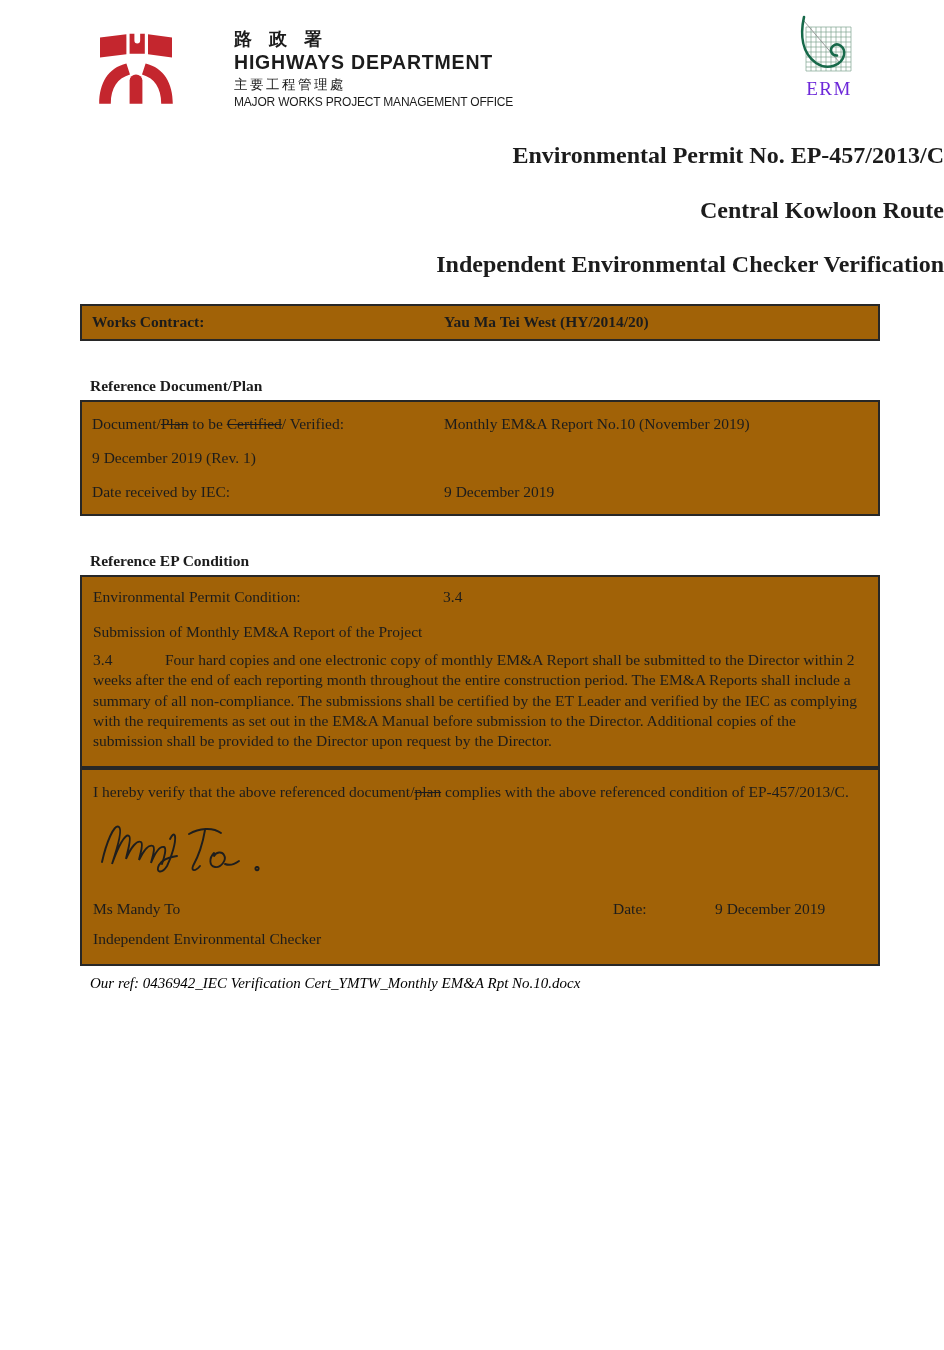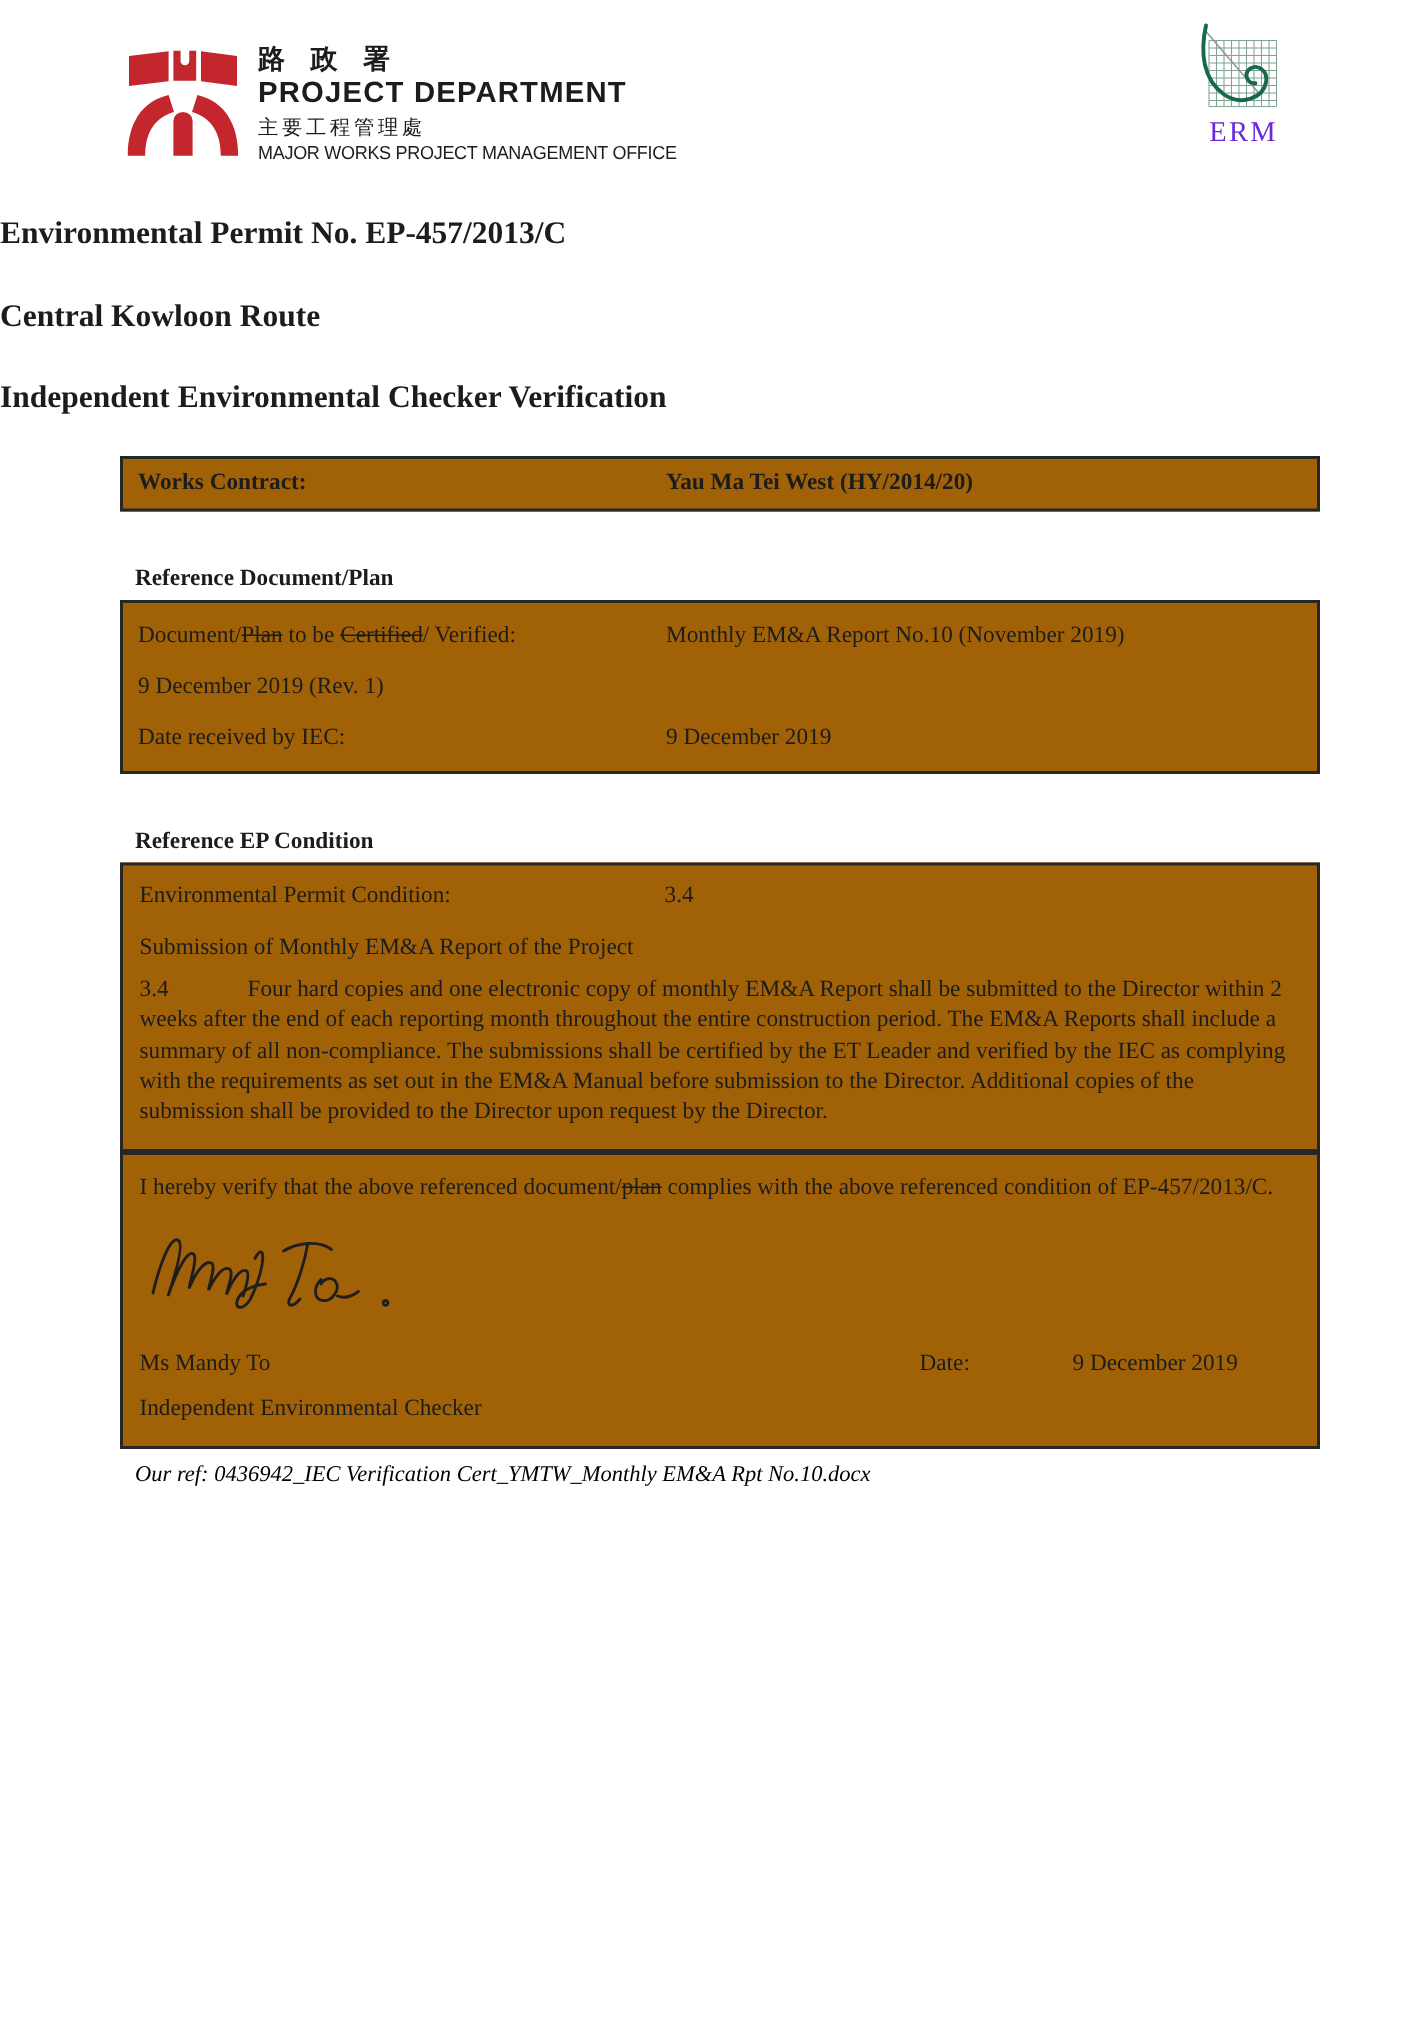--- a/index.html
+++ b/index.html
@@ -6,33 +6,33 @@
   html, body { margin: 0; padding: 0; background: #ffffff; }
   body {
     width: 944px; min-height: 1350px;
     font-family: "Liberation Serif", "DejaVu Serif", serif;
     color: #1c1c1c; font-size: 15.5px;
   }
   .page { position: relative; width: 944px; min-height: 1350px; background: #fff; overflow: hidden; }
 
   
   .header { position: relative; height: 112px; }
-  .hd-block { position: absolute; left: 81px; top: 27px; display: flex; }
+  .hd-block { position: absolute; left: 95px; top: 27px; display: flex; gap: 48px; }
   .hd-logo { width: 82px; height: 80px; flex: none; }
   .hd-text { margin-left: 9px; padding-top: 1px; }
   .hd-zh1 { font-family: "Liberation Sans", sans-serif; font-weight: bold; font-size: 18px; letter-spacing: 6px; line-height: 22px; }
   .hd-en1 { font-family: "Liberation Sans", sans-serif; font-weight: bold; font-size: 19.5px; letter-spacing: 0.8px; line-height: 24px; }
   .hd-zh2 { font-family: "Liberation Sans", sans-serif; font-size: 13.5px; letter-spacing: 2.5px; line-height: 19px; margin-top: 1px; }
   .hd-en2 { font-family: "Liberation Sans", sans-serif; font-size: 12.5px; letter-spacing: -0.2px; line-height: 17px; transform: scaleX(0.96); transform-origin: left; }
   .erm-block { position: absolute; right: 80px; top: 13px; width: 70px; text-align: center; }
   .erm-graphic { width: 66px; height: 64px; display: block; margin: 0 auto; }
   .erm-text { font-family: "Liberation Serif", serif; font-size: 19px; color: #6d28d9; letter-spacing: 1.5px; line-height: 28px; margin-top: -2px; }
 
   
-  .title { text-align: left; font-weight: bold; font-size: 21px; line-height: 25px; }
+  .title { text-align: right; font-weight: bold; font-size: 24px; line-height: 25px; }
   .title-1 { margin-top: 31px; }
   .title-2 { margin-top: 30px; }
   .title-3 { margin-top: 29px; }
 
   
   .box { width: 800px; margin-left: 80px; border: 2px solid #272727; background: #a16207; }
   .works-box { margin-top: 27px; padding: 7px 10px 8px; display: flex; }
   .works-box .label { width: 352px; font-weight: bold; flex: none; }
   .works-box .value { font-weight: bold; }
 
@@ -76,21 +76,21 @@
           <path d="M42,8.5 L48,8.5 L48,17 A3.6,3.6 0 0 0 55.2,17 L55.2,8.5 L61,8.5 L61,33.5 L42,33.5 Z"></path>
           <path d="M65,9 L95,13 L95,38 L65,34 Z"></path>
 
           <path d="M4,96 C4,70 15,51 38,45.5 L42.5,59.5 C27,64 18.5,76 18.5,96 Z"></path>
           <path d="M96,96 C96,70 85,51 62,45.5 L57.5,59.5 C73,64 81.5,76 81.5,96 Z"></path>
           <path d="M42,96 L42,67 A8,7.5 0 0 1 58,67 L58,96 Z"></path>
         </g>
       </svg>
       <div class="hd-text">
         <div class="hd-zh1">路 政 署</div>
-        <div class="hd-en1">PROJECT  DEPARTMENT</div>
+        <div class="hd-en1">HIGHWAYS  DEPARTMENT</div>
         <div class="hd-zh2">主要工程管理處</div>
         <div class="hd-en2">MAJOR WORKS PROJECT MANAGEMENT OFFICE</div>
       </div>
     </div>
 
     <div class="erm-block">
       <svg class="erm-graphic" viewBox="0 0 66 64" aria-hidden="true">
 
         <g stroke="#7fa491" stroke-width="0.7">
           <line x1="10" y1="14" x2="10" y2="58"></line>

